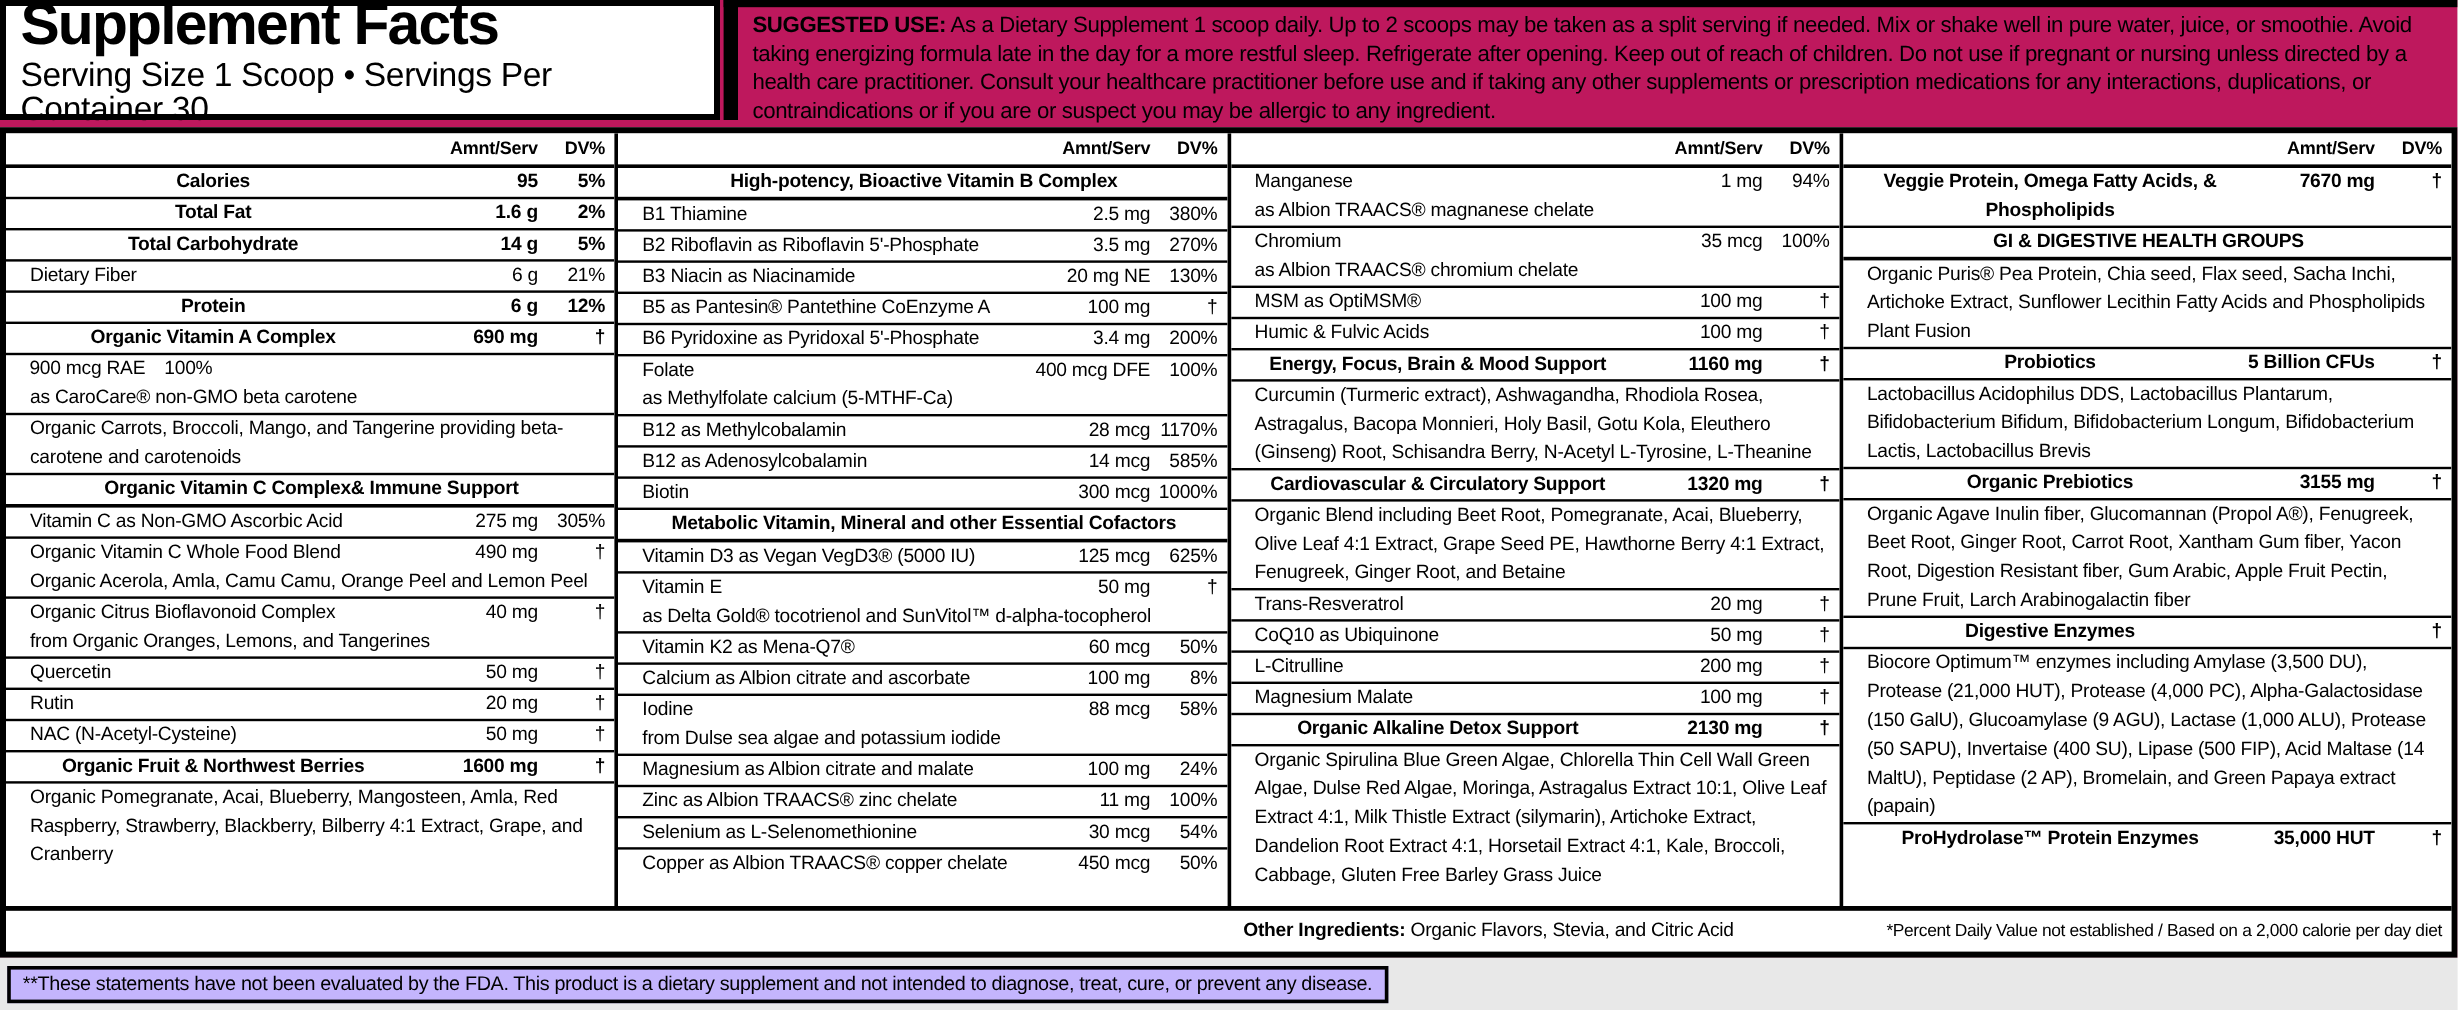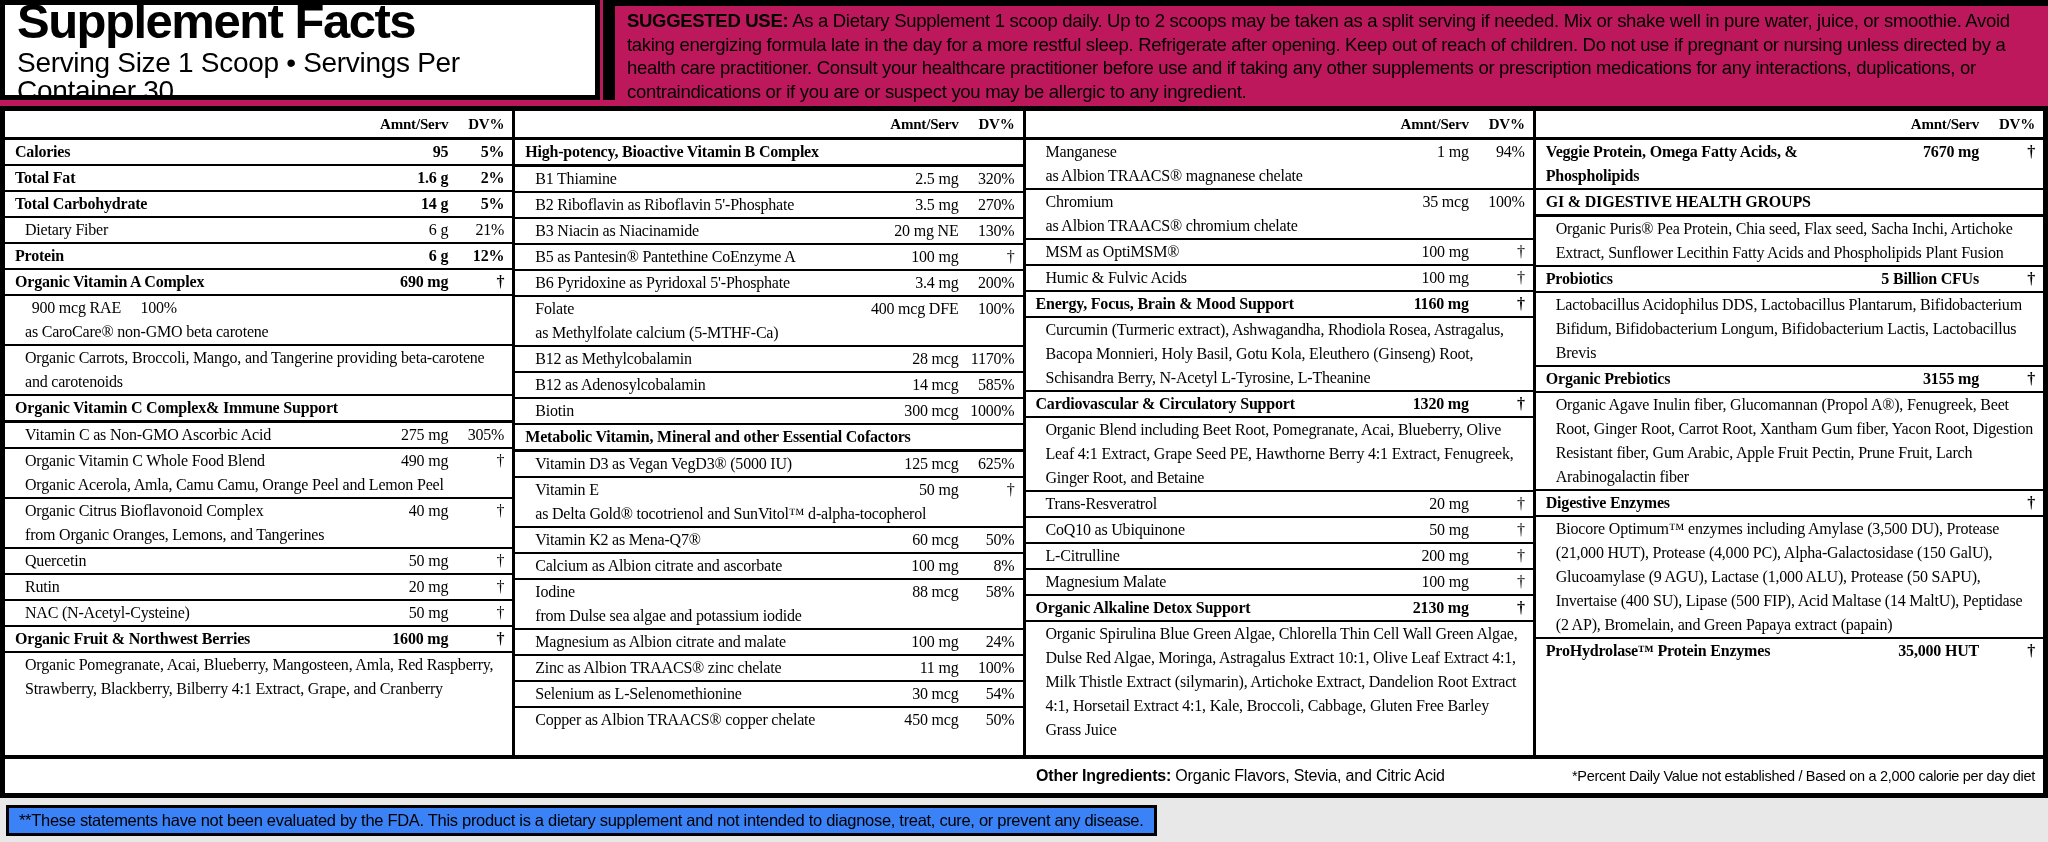--- a/index.html
+++ b/index.html
@@ -29,44 +29,44 @@
     font-size:18.5px;line-height:23.6px;letter-spacing:-0.3px;
   }
   .suguse b{font-weight:bold;}
   
   .panel{
     box-sizing:border-box;margin-top:6px;
     border:5px solid #000;height:692px;background:#fff;
     display:flex;flex-direction:column;
   }
   .cols{flex:1;display:flex;overflow:hidden;}
-  .col{flex:1 1 0;min-width:0;border-right:3px solid #000;overflow:hidden;font-family:Liberation Serif, serif;}
+  .col{flex:1 1 0;min-width:0;border-right:3px solid #000;overflow:hidden;}
   .col:last-child{border-right:none;}
   .row{border-bottom:2px solid #000;padding:0 8px;font-size:16px;line-height:24px;letter-spacing:-0.2px;}
   .col .row:last-child{border-bottom:none;}
   .row.colhead{font-weight:bold;font-size:15px;line-height:26px;border-bottom:3px solid #000;}
   .row.section{font-weight:bold;border-bottom:3px solid #000;}
   .row.main{font-weight:bold;}
   .line1{display:flex;align-items:baseline;}
   .name{flex:1;padding-left:12px;min-width:0;}
-  .main .name,.section .name,.colhead .name{padding-left:2px;}
+  .main .name,.section .name,.colhead .name{padding-left:2px;text-align:center;}
   .amt{min-width:108px;text-align:right;white-space:nowrap;}
   .dv{width:56px;text-align:right;white-space:nowrap;}
   .subline{padding-left:12px;}
   .desc-text{padding-left:12px;}
   
   .strip{border-top:4px solid #000;height:34px;display:flex;align-items:center;font-size:16px;letter-spacing:-0.2px;}
   .strip .spacer{width:50.1%;}
   .strip .other{flex:1;padding-left:10px;}
   .strip .other b{font-weight:bold;}
   .strip .note{padding-right:8px;font-size:14.5px;white-space:nowrap;letter-spacing:-0.3px;}
   
   .fda{
     display:inline-block;margin:7px 0 0 6px;
-    border:3px solid #000;background:#3b82f6;
+    border:3px solid #000;background:#c4b5fd;
     padding:3px 10px;font-size:16.5px;letter-spacing:-0.3px;
   }
 </style>
 </head>
 <body>
 
 
 
 <div class="sheet">
 
@@ -208,21 +208,21 @@
               <span class="dv">DV%</span>
             </div>
           </div>
           <div class="row section">
             <div class="name">High-potency, Bioactive Vitamin B Complex</div>
           </div>
           <div class="row item">
             <div class="line1">
               <span class="name">B1 Thiamine</span>
               <span class="amt">2.5 mg</span>
-              <span class="dv">320%</span>
+              <span class="dv">380%</span>
             </div>
           </div>
           <div class="row item">
             <div class="line1">
               <span class="name">B2 Riboflavin as Riboflavin 5'-Phosphate</span>
               <span class="amt">3.5 mg</span>
               <span class="dv">270%</span>
             </div>
           </div>
           <div class="row item">

